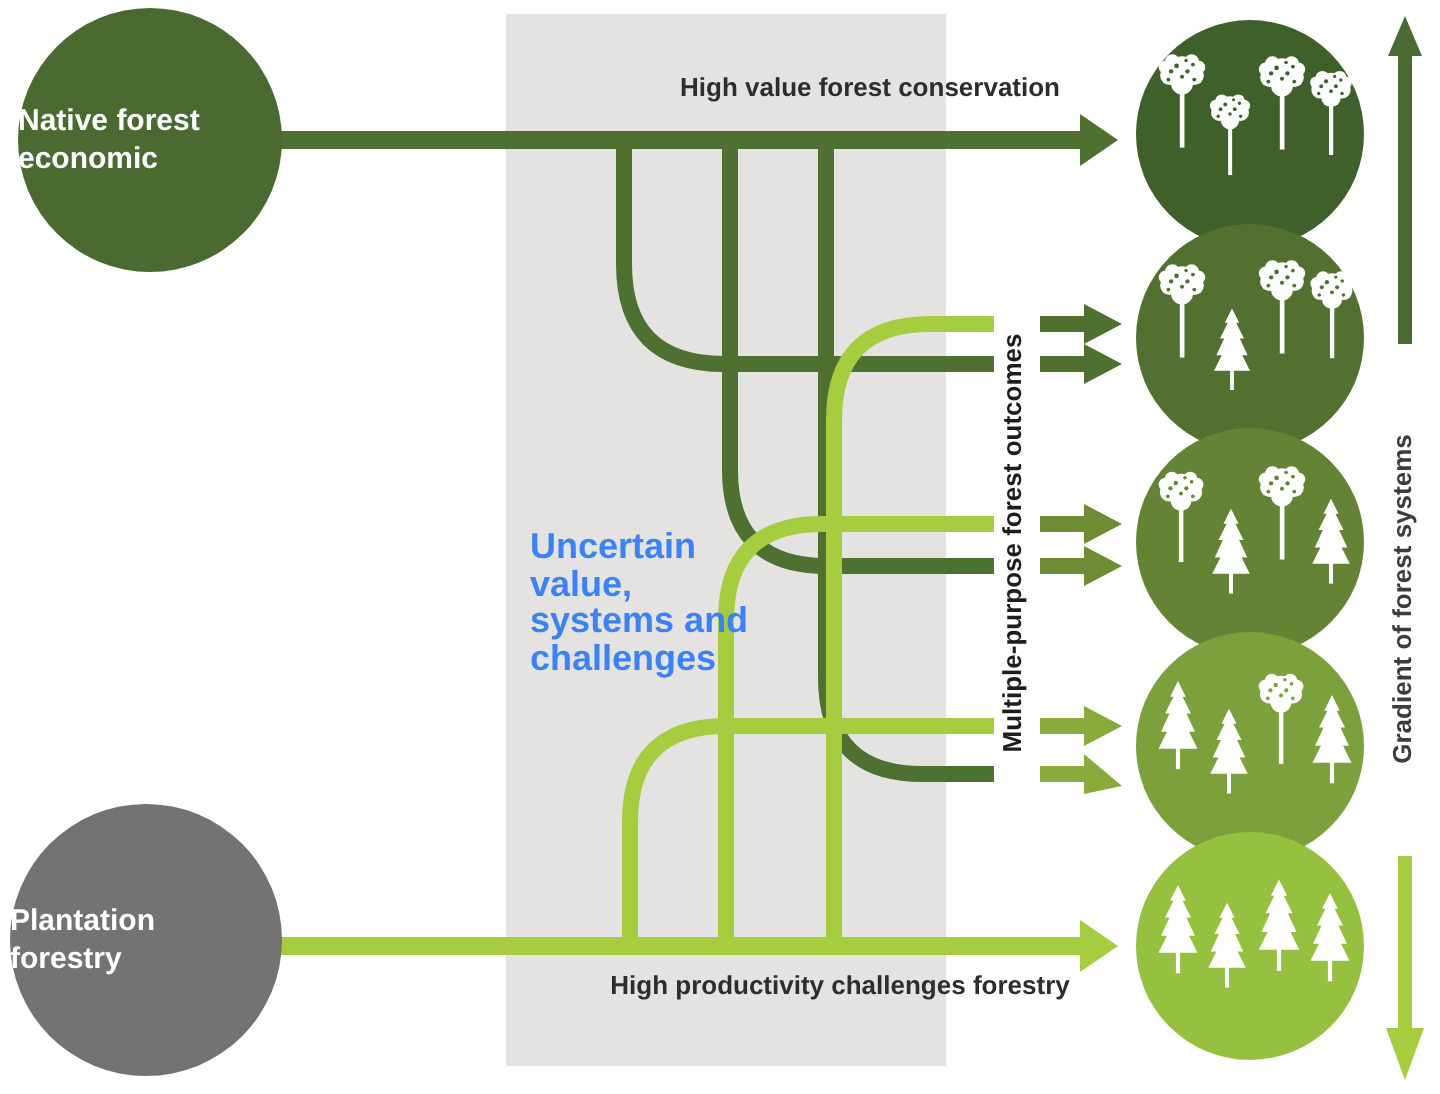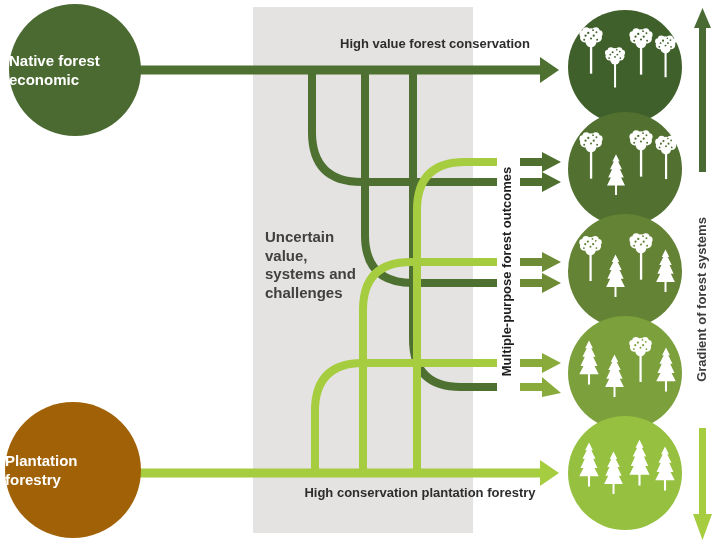--- a/index.html
+++ b/index.html
@@ -14,21 +14,21 @@
     align-items:flex-start;justify-content:center;text-align:center;
     color:#fff;font-weight:bold;font-size:15px;line-height:19px;z-index:4;
   }
   .outcome-circle{
     position:absolute;left:568px;width:114px;height:114px;border-radius:50%;z-index:3;
   }
   .tree{position:absolute;fill:#fff;}
   .lbl{position:absolute;font-weight:bold;color:#2d2d2d;z-index:5;}
   .lbl-h{font-size:13px;white-space:nowrap;text-align:center;}
   .lbl-rot{transform:rotate(-90deg);transform-origin:center;white-space:nowrap;text-align:center;}
-  .uncertainty{font-size:15px;line-height:18.5px;color:#404040;}
+  .uncertainty{font-size:18px;line-height:18.5px;color:#3b82f6;margin-top:36px;}
   .mp-label{font-size:13px;color:#1d1d1d;}
   .axis-label{font-size:13px;color:#3c3c3c;}
 </style>
 </head>
 <body>
 
 <div id="figure">
 
   <div class="gray-band" style="background: rgb(228, 227, 225);"></div>
 
@@ -101,21 +101,21 @@
       <polygon points="694,28 711,28 702.5,8" fill="#4a6a33"></polygon>
       <rect x="699" y="428" width="7" height="88" fill="#a6cc3f"></rect>
       <polygon points="693,514 712,514 702.5,540" fill="#a6cc3f"></polygon>
     </g>
   </svg>
 
   <div class="node-circle" style="left: 9px; top: 4px; width: 132px; height: 132px; background: rgb(75, 106, 49);">
     <span>Native forest</span>
     <span>economic</span>
   </div>
-  <div class="node-circle" style="left: 5px; top: 402px; width: 136px; height: 136px; background: #a16207;">
+  <div class="node-circle" style="left: 5px; top: 402px; width: 136px; height: 136px; background: #737373;">
     <span>Plantation</span>
     <span>forestry</span>
   </div>
 
   <div>
     <div class="outcome-circle" style="top: 10px; background: rgb(64, 96, 43);">
         <svg class="tree" viewBox="0 0 44 70" style="left: 8px; top: 10px; width: 30px; height: 60px;">
           <use href="#tree-broadleaf"></use>
         </svg>
         <svg class="tree" viewBox="0 0 44 70" style="left: 34px; top: 34px; width: 26px; height: 46px;">
@@ -180,18 +180,18 @@
         <svg class="tree" viewBox="0 0 40 70" style="left: 58px; top: 16px; width: 27px; height: 60px;">
           <use href="#tree-conifer"></use>
         </svg>
         <svg class="tree" viewBox="0 0 40 70" style="left: 84px; top: 24px; width: 26px; height: 56px;">
           <use href="#tree-conifer"></use>
         </svg>
       </div>
   </div>
 
   <div class="lbl lbl-h" style="left:310px;top:36px;width:250px;">High value forest conservation</div>
-  <div class="lbl lbl-h" style="left:280px;top:485px;width:280px;">High conservation plantation forestry</div>
+  <div class="lbl lbl-h" style="left:280px;top:485px;width:280px;">High productivity challenges forestry</div>
 
   <div class="lbl lbl-rot mp-label" style="left:376px;top:264px;width:260px;">Multiple-purpose forest outcomes</div>
   <div class="lbl lbl-rot axis-label" style="left:581px;top:292px;width:240px;">Gradient of forest systems</div>
 
 </div>
 
 </body></html>

